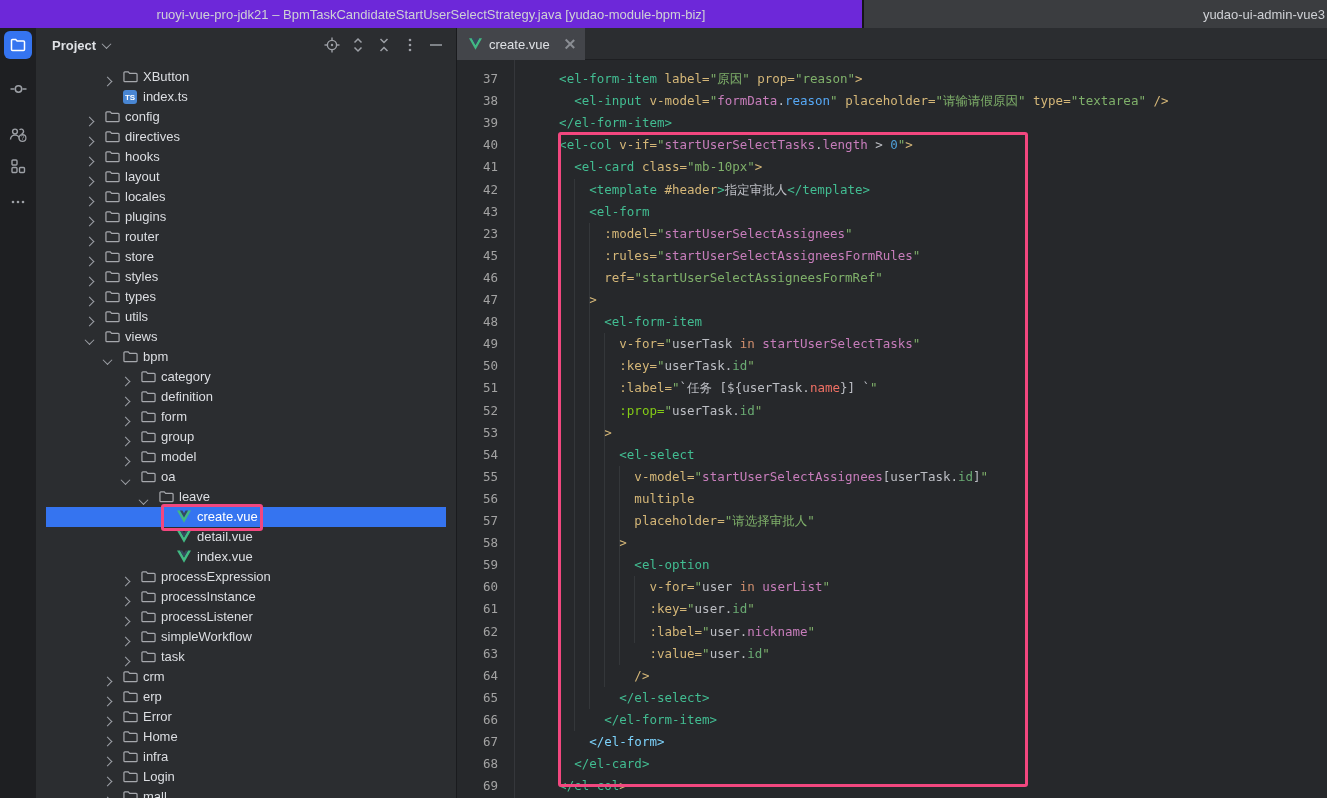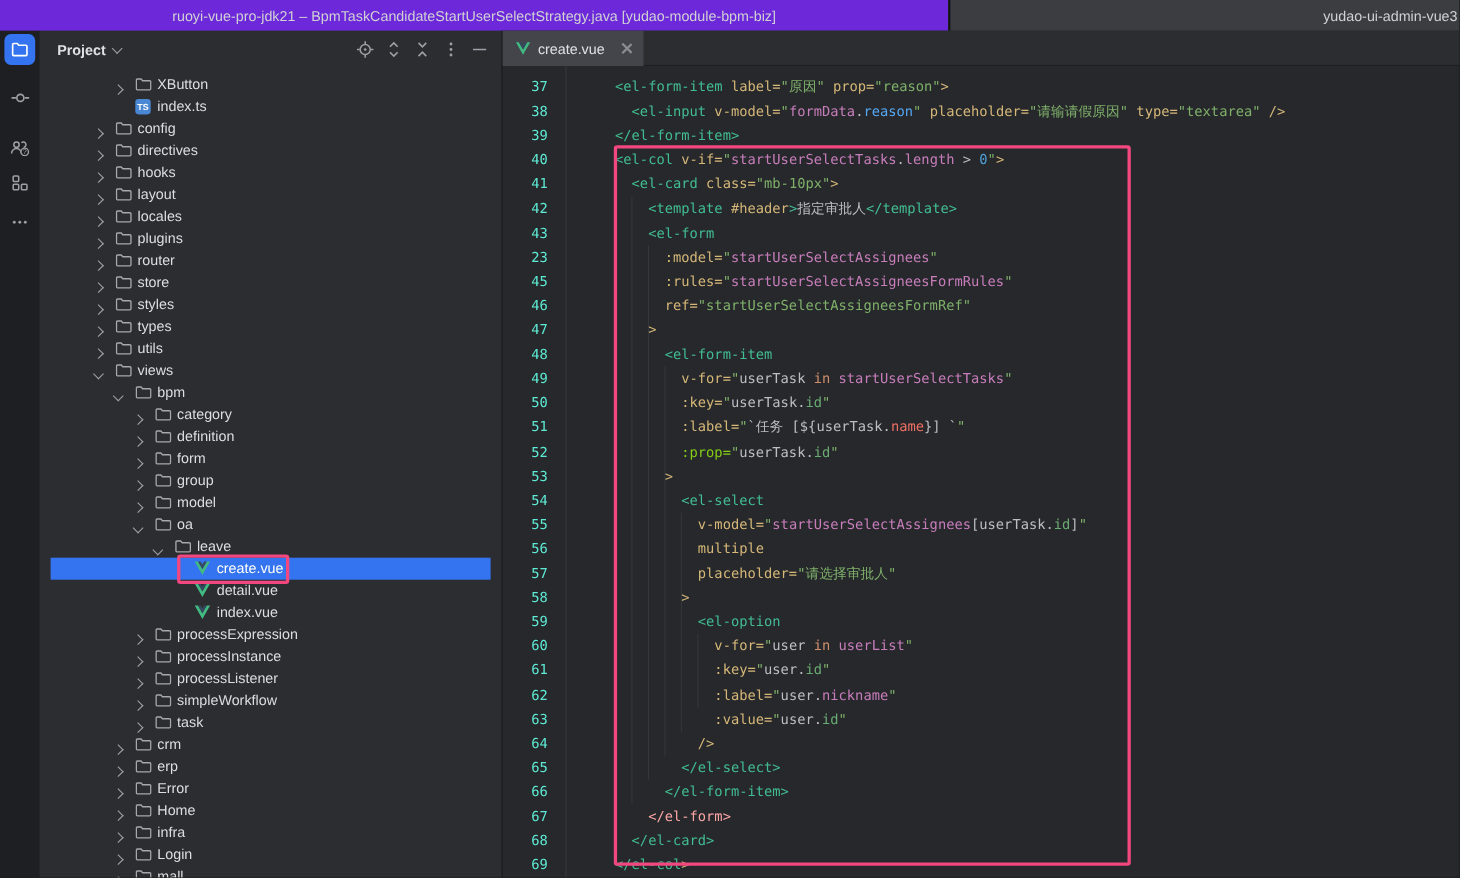--- a/index.html
+++ b/index.html
@@ -60,21 +60,21 @@
          padding:0 10px 0 12px; gap:7px; color:#DFE1E5; font-size:13px; }
   .tab-close { position:relative; width:10px; height:10px; margin-left:8px; }
   .tab-close::before, .tab-close::after { content:""; position:absolute; left:4px; top:-1px;
          width:1.5px; height:12px; background:#8A8D93; }
   .tab-close::before { transform:rotate(45deg); }
   .tab-close::after  { transform:rotate(-45deg); }
 
   .codearea { position:absolute; left:0; top:32px; width:100%; height:738px;
               font-family:"DejaVu Sans Mono",monospace; font-size:12.5px; overflow:hidden; }
   .gutter { position:absolute; left:0; top:8px; width:41px; }
-  .gnum { position:absolute; width:41px; text-align:right; color:#5eead4; height:22.1px;
+  .gnum { position:absolute; width:41px; text-align:right; color:#a3a3a3; height:22.1px;
           line-height:22.1px; }
   .gutter-sep { position:absolute; left:57px; top:0; height:738px; width:1px; background:#35373B; }
   .codelines { position:absolute; left:72px; top:8px; }
   .cline { position:absolute; white-space:pre; height:22.1px; line-height:22.1px; }
   .iguide { position:absolute; width:1px; background:#3A3D41; opacity:.7; }
   .code-box { position:absolute; left:101px; top:72px; width:470px; height:655px;
               border:3px solid #F2477F; border-radius:3px; z-index:6; pointer-events:none; }
 
   svg { display:block; }
 </style>
@@ -587,21 +587,21 @@
           <div class="cline" style="top: 442px;"><span style="color: rgb(188, 190, 196);">              </span><span style="color: rgb(213, 183, 120);">placeholder=</span><span style="color: rgb(127, 176, 106); font-family: &quot;DejaVu Sans Mono&quot;, sans-serif;">"请选择审批人"</span></div>
           <div class="cline" style="top: 464.1px;"><span style="color: rgb(188, 190, 196);">            </span><span style="color: rgb(213, 183, 120);">&gt;</span></div>
           <div class="cline" style="top: 486.2px;"><span style="color: rgb(188, 190, 196);">              </span><span style="color: rgb(66, 189, 146);">&lt;el-option</span></div>
           <div class="cline" style="top: 508.3px;"><span style="color: rgb(188, 190, 196);">                </span><span style="color: rgb(213, 183, 120);">v-for=</span><span style="color: rgb(127, 176, 106);">"</span><span style="color: rgb(188, 190, 196);">user</span><span style="color: rgb(207, 142, 109);"> in </span><span style="color: rgb(199, 125, 187);">userList</span><span style="color: rgb(127, 176, 106);">"</span></div>
           <div class="cline" style="top: 530.4px;"><span style="color: rgb(188, 190, 196);">                </span><span style="color: rgb(213, 183, 120);">:key=</span><span style="color: rgb(127, 176, 106);">"</span><span style="color: rgb(188, 190, 196);">user.</span><span style="color: rgb(106, 171, 115);">id</span><span style="color: rgb(127, 176, 106);">"</span></div>
           <div class="cline" style="top: 552.5px;"><span style="color: rgb(188, 190, 196);">                </span><span style="color: rgb(213, 183, 120);">:label=</span><span style="color: rgb(127, 176, 106);">"</span><span style="color: rgb(188, 190, 196);">user.</span><span style="color: rgb(199, 125, 187);">nickname</span><span style="color: rgb(127, 176, 106);">"</span></div>
           <div class="cline" style="top: 574.6px;"><span style="color: rgb(188, 190, 196);">                </span><span style="color: rgb(213, 183, 120);">:value=</span><span style="color: rgb(127, 176, 106);">"</span><span style="color: rgb(188, 190, 196);">user.</span><span style="color: rgb(106, 171, 115);">id</span><span style="color: rgb(127, 176, 106);">"</span></div>
           <div class="cline" style="top: 596.7px;"><span style="color: rgb(188, 190, 196);">              </span><span style="color: rgb(213, 183, 120);">/&gt;</span></div>
           <div class="cline" style="top: 618.8px;"><span style="color: rgb(188, 190, 196);">            </span><span style="color: rgb(66, 189, 146);">&lt;/el-select&gt;</span></div>
           <div class="cline" style="top: 640.9px;"><span style="color: rgb(188, 190, 196);">          </span><span style="color: rgb(66, 189, 146);">&lt;/el-form-item&gt;</span></div>
-          <div class="cline" style="top: 663px;"><span style="color: rgb(188, 190, 196);">        </span><span style="color: #fca5a5;">&lt;/el-form&gt;</span></div>
+          <div class="cline" style="top: 663px;"><span style="color: rgb(188, 190, 196);">        </span><span style="color: #7dd3fc;">&lt;/el-form&gt;</span></div>
           <div class="cline" style="top: 685.1px;"><span style="color: rgb(188, 190, 196);">      </span><span style="color: rgb(66, 189, 146);">&lt;/el-card&gt;</span></div>
           <div class="cline" style="top: 707.2px;"><span style="color: rgb(188, 190, 196);">    </span><span style="color: rgb(66, 189, 146);">&lt;/el-col</span><span style="color: rgb(213, 183, 120);">&gt;</span></div>
         </div>
       <div class="code-box"></div>
     <div class="iguide" style="left: 102.12px; top: 96.4px; height: 596.7px;"></div>
         <div class="iguide" style="left: 117.18px; top: 118.5px; height: 552.5px;"></div>
         <div class="iguide" style="left: 132.24px; top: 162.7px; height: 486.2px;"></div>
         <div class="iguide" style="left: 147.3px; top: 273.2px; height: 353.6px;"></div>
         <div class="iguide" style="left: 162.36px; top: 405.8px; height: 198.9px;"></div>
         <div class="iguide" style="left: 177.42px; top: 516.3px; height: 66.3px;"></div>

